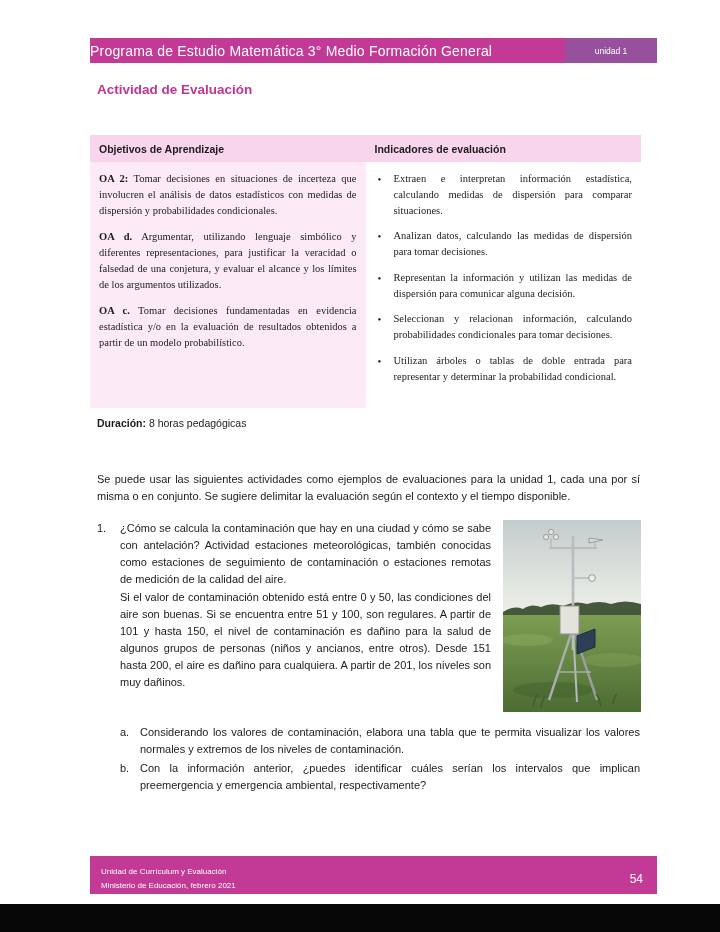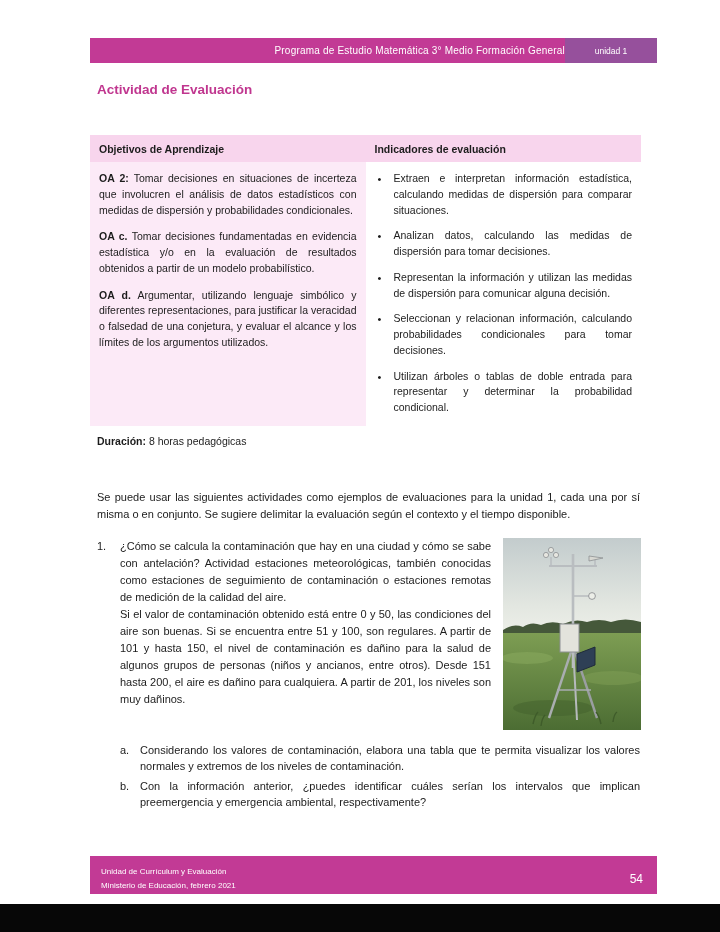--- a/index.html
+++ b/index.html
@@ -1,33 +1,33 @@
 <!DOCTYPE html>
 <html lang="es"><head>
 <meta charset="utf-8">
 <style>
   html,body{margin:0;padding:0;}
   body{background:#ffffff;font-family:"Liberation Sans",sans-serif;color:#1c1c1c;}
   .page{position:relative;width:720px;height:932px;background:#ffffff;overflow:hidden;margin:0 auto;}
 
   
   .header-bar{position:absolute;top:38px;left:90px;width:567px;height:25px;background:#c23a95;display:flex;align-items:center;}
-  .header-bar .bar-text{flex:1;text-align:right;color:#ffffff;font-size:10px;letter-spacing:.2px;margin-left:32px;}
+  .header-bar .bar-text{flex:1;text-align:left;color:#ffffff;font-size:14px;letter-spacing:.2px;}
   .unit-badge{width:92px;height:25px;background:#96509c;color:#ffffff;font-size:8.5px;display:flex;align-items:center;justify-content:center;}
 
   
   .page-title{position:absolute;top:82px;left:97px;color:#c0368f;font-size:13.5px;font-weight:bold;}
 
   
   .content{position:absolute;top:135px;left:90px;width:551px;}
 
   .oa-table{display:flex;align-items:stretch;}
   .oa-col{flex:1;display:flex;flex-direction:column;}
   .cell-head{background:#f8d5ed;font-weight:bold;font-size:10.5px;padding:8px 9px 7px 9px;}
-  .cell-body{flex:1;font-size:10.5px;line-height:1.5;text-align:justify;padding:9px 9px 10px 9px;}
+  .cell-body{flex:1;font-size:10.5px;line-height:1.5;text-align:justify;padding:9px 9px 24px 9px;font-family:Liberation Serif, serif;}
   .cell-body.pink{background:#fceaf7;}
   .objective{margin:0 0 11px 0;}
   .objective:last-child{margin-bottom:0;}
   .indicator-list{list-style:none;margin:0;padding:0;}
   .indicator-item{display:flex;margin:0 0 10px 0;}
   .indicator-item:last-child{margin-bottom:0;justify-content:center;}
   .bullet{flex:0 0 16px;padding-left:3px;}
   .bullet::before{content:"\2022";font-size:11px;}
   .indicator-text{flex:1;text-align:justify;}
 
@@ -67,22 +67,22 @@
 
   <div class="page-title">Actividad de Evaluación</div>
 
   <div class="content">
 
     <div class="oa-table">
       <div class="oa-col">
         <div class="cell-head">Objetivos de Aprendizaje</div>
         <div class="cell-body pink">
           <p class="objective"><b>OA 2:</b><span> Tomar decisiones en situaciones de incerteza que involucren el análisis de datos estadísticos con medidas de dispersión y probabilidades condicionales.</span></p>
+          <p class="objective"><b>OA d.</b><span> Argumentar, utilizando lenguaje simbólico y diferentes representaciones, para justificar la veracidad o falsedad de una conjetura, y evaluar el alcance y los límites de los argumentos utilizados.</span></p>
           <p class="objective"><b>OA c.</b><span> Tomar decisiones fundamentadas en evidencia estadística y/o en la evaluación de resultados obtenidos a partir de un modelo probabilístico.</span></p>
-          <p class="objective"><b>OA d.</b><span> Argumentar, utilizando lenguaje simbólico y diferentes representaciones, para justificar la veracidad o falsedad de una conjetura, y evaluar el alcance y los límites de los argumentos utilizados.</span></p>
         </div>
       </div>
       <div class="oa-col">
         <div class="cell-head">Indicadores de evaluación</div>
         <div class="cell-body">
           <ul class="indicator-list">
             <li class="indicator-item">
                 <span class="bullet"></span>
                 <span class="indicator-text">Extraen e interpretan información estadística, calculando medidas de dispersión para comparar situaciones.</span>
               </li>

